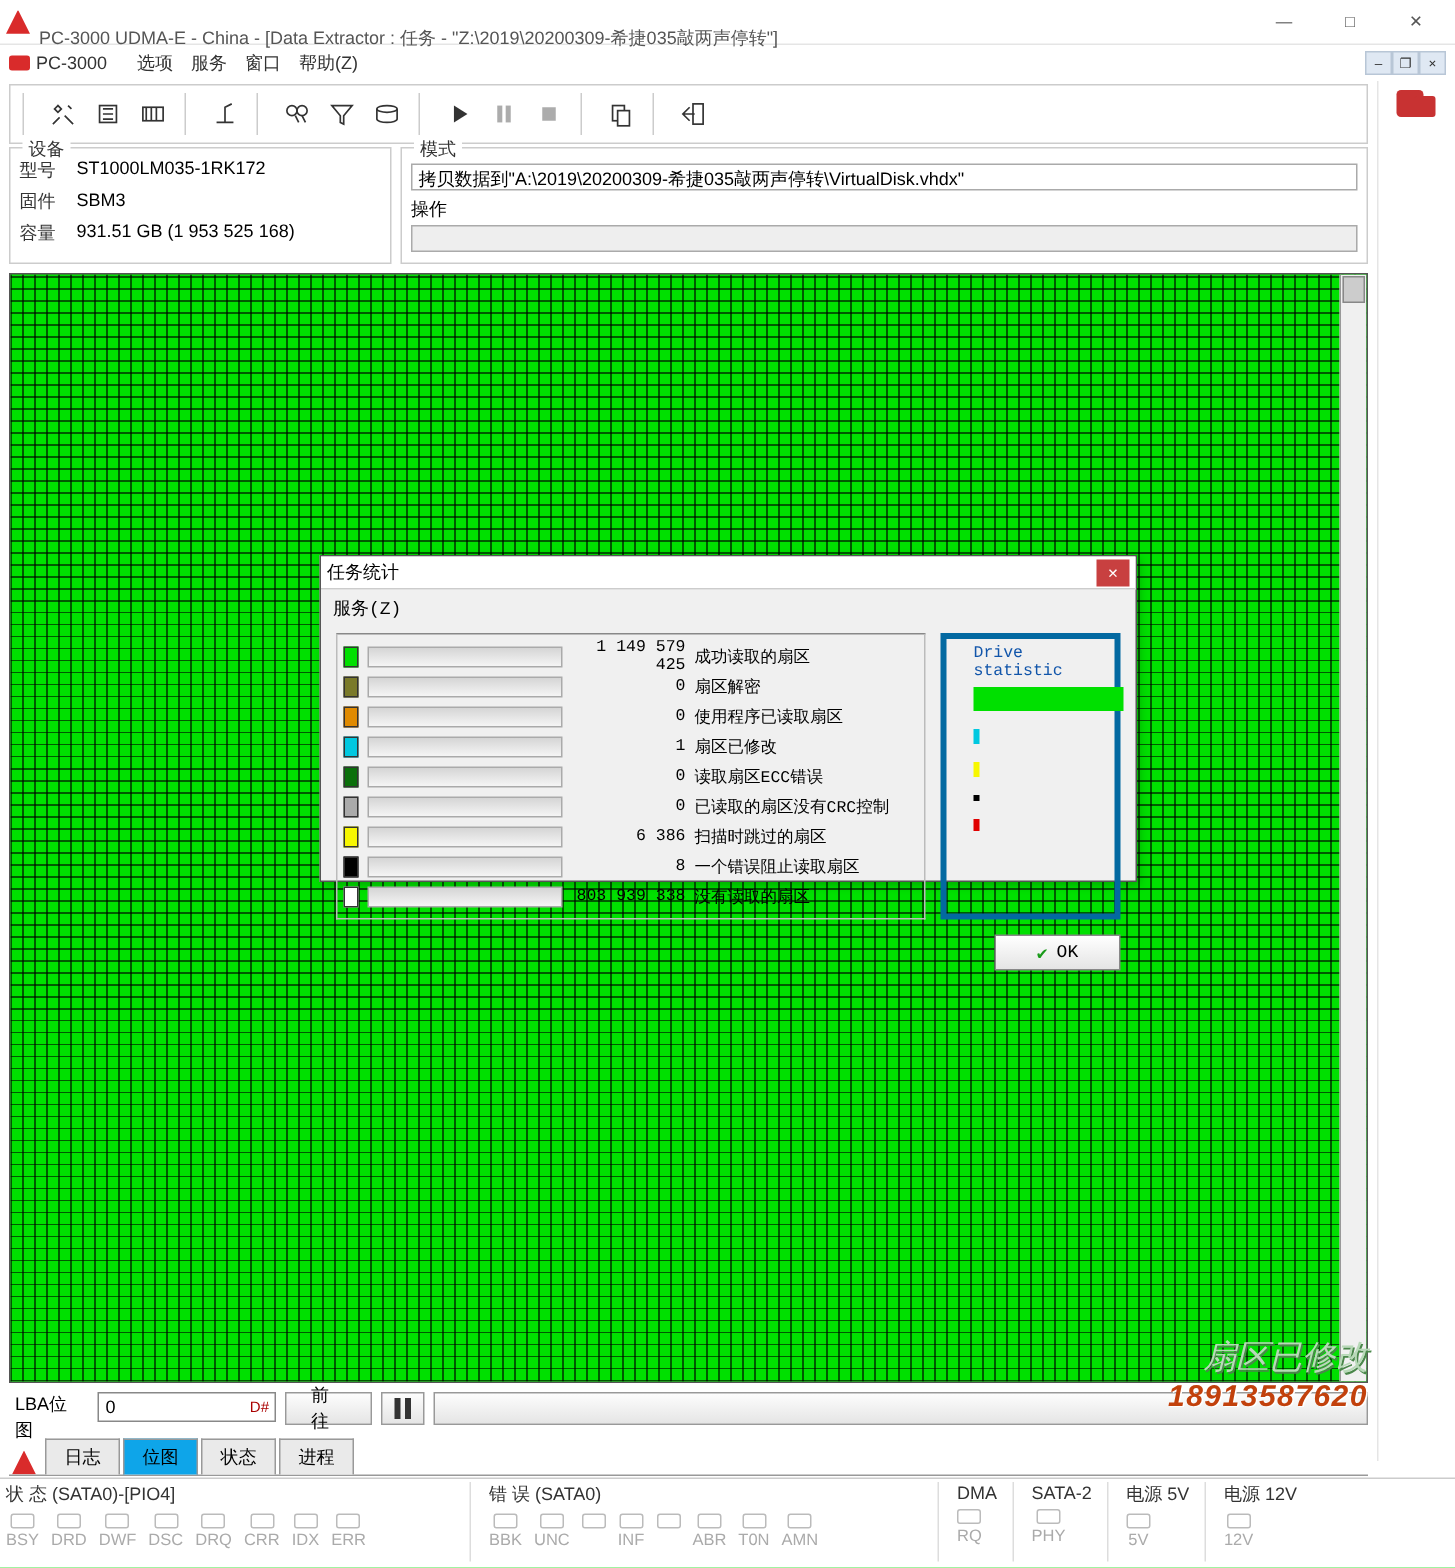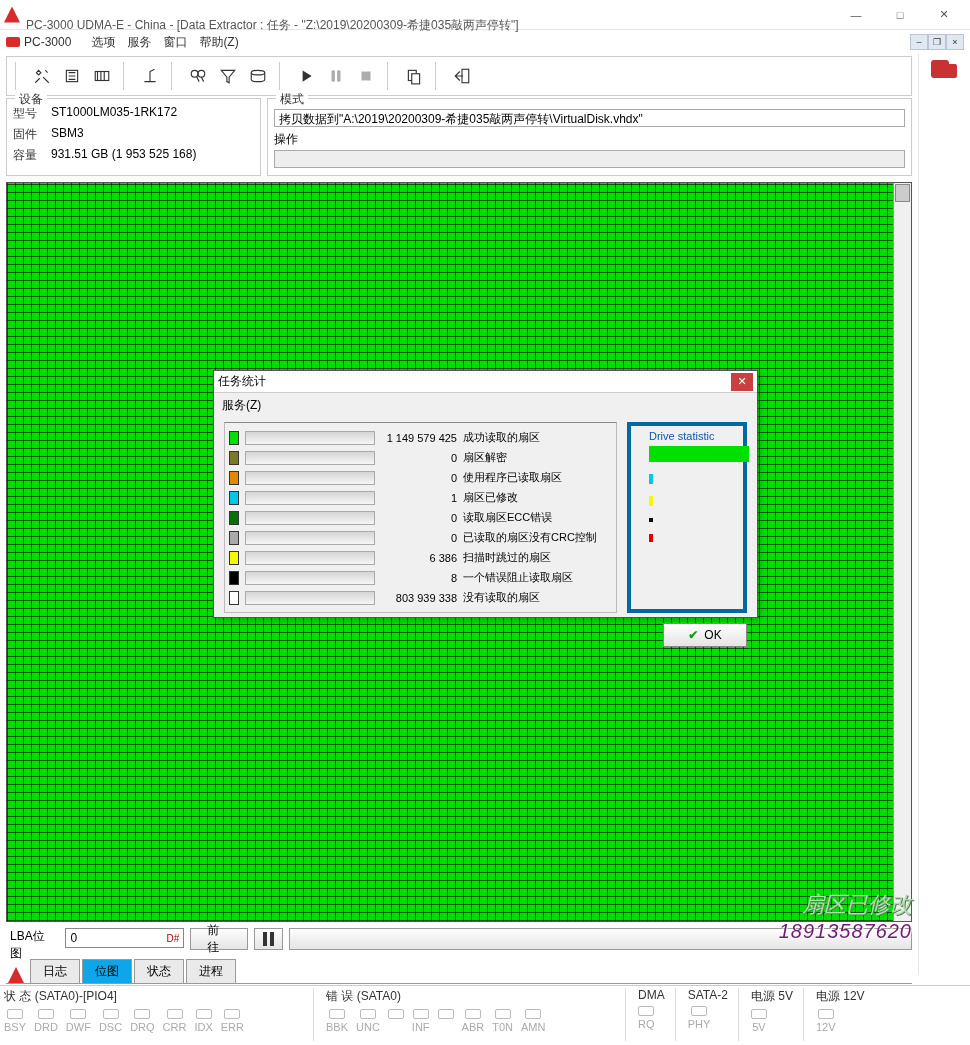--- a/index.html
+++ b/index.html
@@ -33,21 +33,21 @@
   .mode-row .lbl { width: 30px; }
   .mode-row .val { flex:1; border:1px solid #aaa; height:18px; padding:1px 4px; background:#fff; overflow:hidden; white-space:nowrap; }
   .mode-row .val.empty { background:#eee; }
   .sectormap { margin: 6px 58px 0 6px; height: 740px; background: #00e000; border: 1px solid #555; position: relative; overflow:hidden; }
   .sectormap::before { content:''; position:absolute; inset:0; background:
     repeating-linear-gradient(90deg, rgba(0,0,0,.6) 0, rgba(0,0,0,.6) 1px, transparent 1px, transparent 8px),
     repeating-linear-gradient(0deg, rgba(0,0,0,.6) 0, rgba(0,0,0,.6) 1px, transparent 1px, transparent 8px);
     pointer-events:none; }
   .sectormap .scrollbar { position:absolute; right:0; top:0; width:18px; height:100%; background:#f0f0f0; border-left:1px solid #999; }
   .sectormap .scrollbar .thumb { position:absolute; left:1px; right:1px; top:1px; height:18px; background:#ccc; border:1px solid #888; }
-  .modal { position:absolute; left:213px; top:370px; width:545px; height:248px; background:#f0f0f0; border:1px solid #555; box-shadow: 2px 2px 6px rgba(0,0,0,.25);}
+  .modal { position:absolute; left:213px; top:370px; width:545px; height:218px; background:#f0f0f0; border:1px solid #555; box-shadow: 2px 2px 6px rgba(0,0,0,.25); font-family: Liberation Mono, monospace;}
   .modal .mtitle { height:22px; background:#fff; border-bottom:1px solid #ccc; display:flex; align-items:center; padding:0 4px; }
   .modal .mtitle span { flex:1; }
   .modal .mclose { width:22px; height:18px; background:#c84040; color:#fff; display:flex; align-items:center; justify-content:center; font-size:11px; }
   .modal .msub { padding: 4px 8px 2px 8px; }
   .modal .mbody { display:flex; gap:10px; padding: 6px 10px 6px 10px; }
   .stats { flex:1; border:1px solid #bbb; border-top-color:#888; padding:6px 4px; display:flex; flex-direction:column; gap:3px; max-height:210px; }
   .stat-row { display:flex; align-items:center; gap:6px; height:17px; }
   .stat-color { width:10px; height:14px; border:1px solid #333; }
   .stat-bar { width:130px; height:14px; background:linear-gradient(#d5d5d5,#f5f5f5); border:1px solid #aaa; }
   .stat-val { width:24px; text-align:right; color:#000; font-size:11px; }
@@ -61,21 +61,21 @@
   .posbar { margin: 6px 58px 0 6px; height:28px; display:flex; gap:6px; }
   .posbar .lbl { padding:0 4px; }
   .posbar .inp { width:122px; height:20px; border:1px solid #888; padding:1px 4px; background:#fff; display:flex; align-items:center; justify-content:space-between; }
   .posbar .inp .hint { color:#a00; font-size:10px; }
   .btn { height:22px; padding: 0 16px; background:linear-gradient(#fdfdfd,#e5e5e5); border:1px solid #999; display:flex; align-items:center; }
   .btn.big { width: 640px; }
   .pausebars { display:flex; gap:3px; }
   .pausebars i { width:4px; height:14px; background:#333; }
   .watermark { position:absolute; right:58px; bottom:102px; text-align:right; pointer-events:none; }
   .watermark .l1 { font-size:22px; color:#b7d9b7; text-shadow:1px 1px 0 #4a874a; font-style:italic; }
-  .watermark .l2 { font-size:20px; color:#701a75; text-shadow:1px 1px 0 #fff; letter-spacing:1px; font-style:italic; }
+  .watermark .l2 { font-size:20px; color:#c2410c; text-shadow:1px 1px 0 #fff; letter-spacing:1px; font-style:italic;font-weight:bold; }
   .tabbar { margin: 4px 58px 0 6px; height:24px; display:flex; align-items:flex-end; gap:2px; border-bottom:1px solid #999; }
   .tabbar .tab { padding:3px 12px; border:1px solid #999; border-bottom:0; background:#eaeaea; font-size:12px; }
   .tabbar .tab.active { background:#0ea5e9; }
   .redicon { width:16px; height:16px; background:#d92b2b; clip-path:polygon(50% 0,100% 100%,0 100%); margin: 3px 4px 0 2px; }
   .statusbar { position:absolute; left:0; bottom:0; width:970px; height:60px; border-top:1px solid #ccc; background:#fff; display:flex; padding: 2px 4px 4px 4px; gap: 12px; }
   .sb-group { border-right:1px solid #ddd; padding: 0 10px 0 0; }
   .sb-title { font-size:12px; color:#333; margin-bottom:4px; }
   .sb-leds { display:flex; gap:8px; }
   .sb-led { display:flex; flex-direction:column; align-items:center; gap:2px; color:#aaa; font-size:11px; }
   .sb-led .box { width:16px; height:10px; border:1px solid #bbb; border-radius:2px; background:#fff; }

